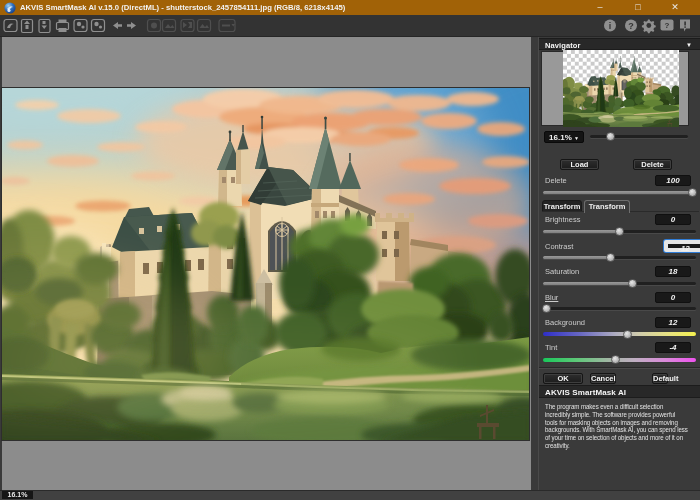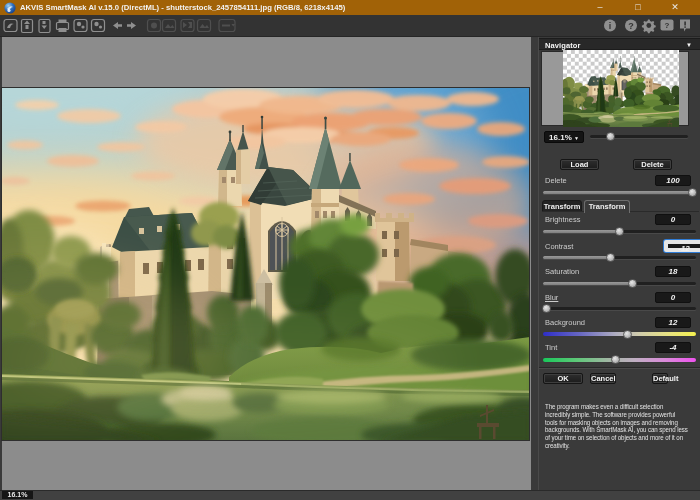--- a/index.html
+++ b/index.html
@@ -509,20 +509,23 @@
     <div class="knob abs" style="left:84px;top:292.5px;"></div>
     <div class="plabel abs" style="top:305px;">Tint</div>
     <div class="vbox abs" style="top:305px;">-4</div>
     <div class="abs" style="left:4px;top:320.5px;width:153px;height:4px;border-radius:2px;background:linear-gradient(to right,#19c85a,#5ec878 22%,#a8b4a8 45%,#bfaec2 60%,#da8ada 80%,#ee52ee);"></div>
     <div class="knob abs" style="left:72px;top:318px;"></div>
     <div class="abs" style="left:0;top:330px;width:162px;height:1px;background:#272727;"></div>
     <div class="abs" style="left:0;top:331px;width:162px;height:1px;background:#4a4a4a;"></div>
     <div class="btn abs" style="left:4px;top:335.5px;width:40px;">OK</div>
     <div class="btn abs" style="left:51px;top:335.5px;width:26px;">Cancel</div>
     <div class="btn abs" style="left:113px;top:335.5px;width:16px;">Default</div>
+    <div class="phead abs" style="top:348px;height:13px;">
+        <span style="font-size:8px;line-height:14px;">AKVIS SmartMask AI</span>
+      </div>
     <div class="abs" style="left:6px;top:366px;width:154px;font-size:7px;line-height:7.75px;color:#e2e2e2;letter-spacing:-0.1px;white-space:nowrap;transform:scaleX(0.88);transform-origin:0 0;">
       The program makes even a difficult selection<br>
       incredibly simple. The software provides powerful<br>
       tools for masking objects on images and removing<br>
       backgrounds. With SmartMask AI, you can spend less<br>
       of your time on selection of objects and more of it on<br>
       creativity.
     </div>
   </div>
   <div id="statusbar" class="abs"></div>

